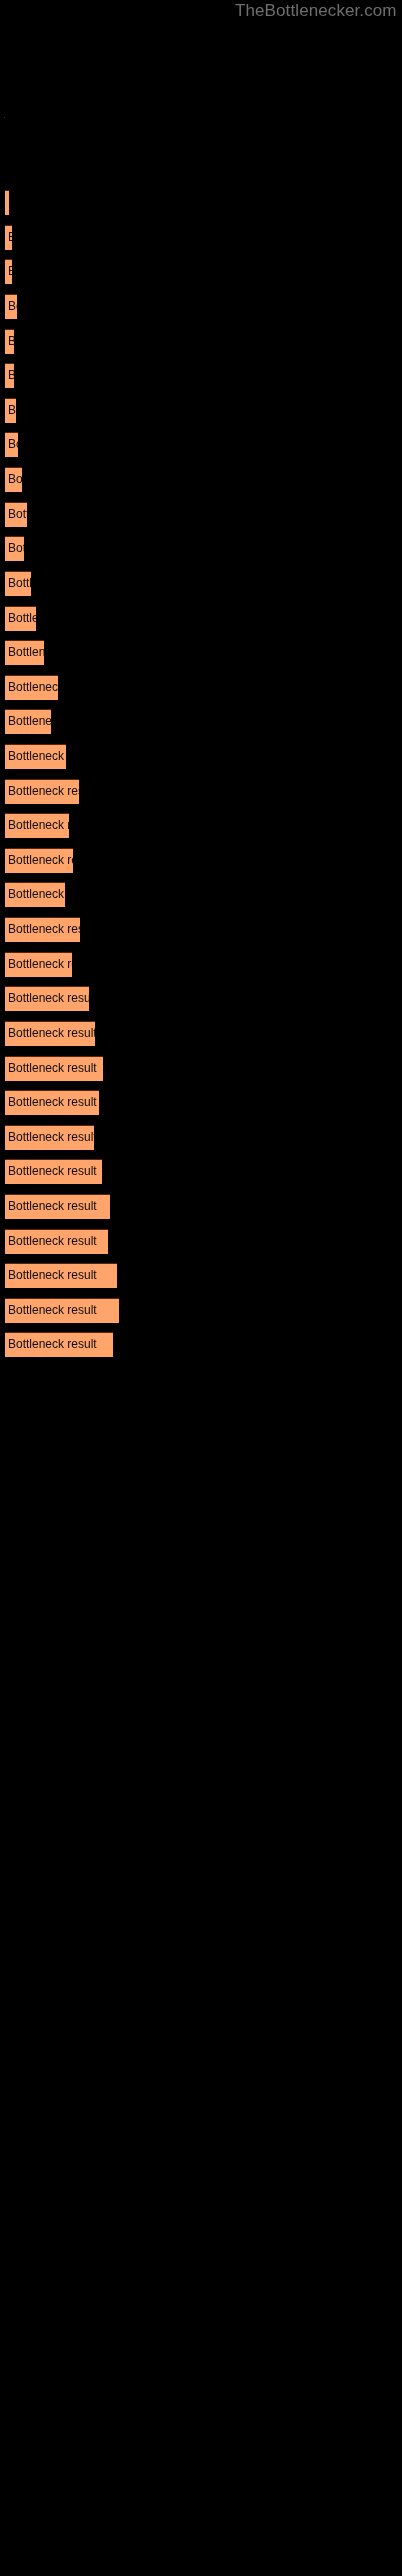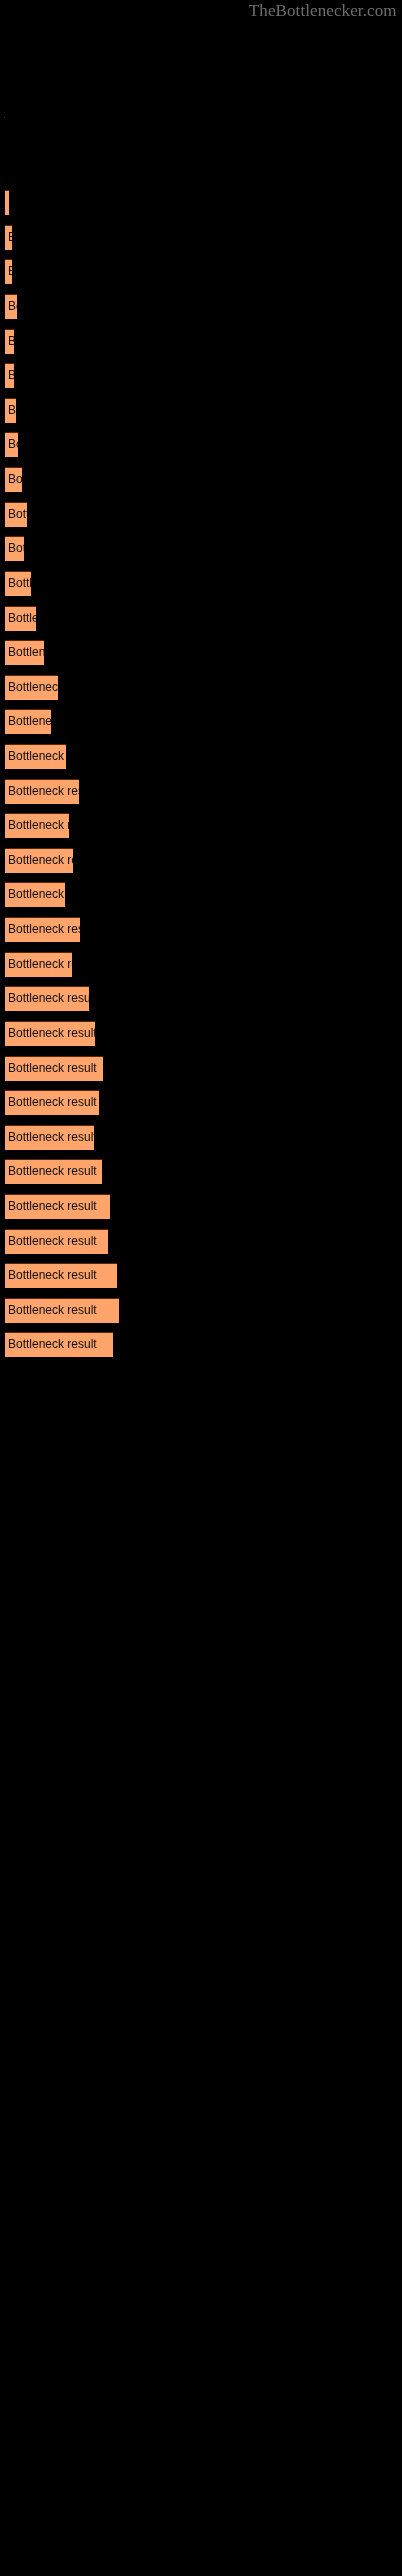--- a/index.html
+++ b/index.html
@@ -30,21 +30,20 @@
   #watermark {
     position: absolute;
     right: 6.4px;
     top: 0px;
     font-size: 17px;
     line-height: 21px;
     color: #6e6e6e;
     letter-spacing: 0.1px;
     white-space: nowrap;
     user-select: none;
-    font-family: Liberation Serif, serif;
   }
 
   
   #plot-area {
     position: absolute;
     left: 0;
     top: 0;
     width: 403px;
     height: 2576px;
   }

